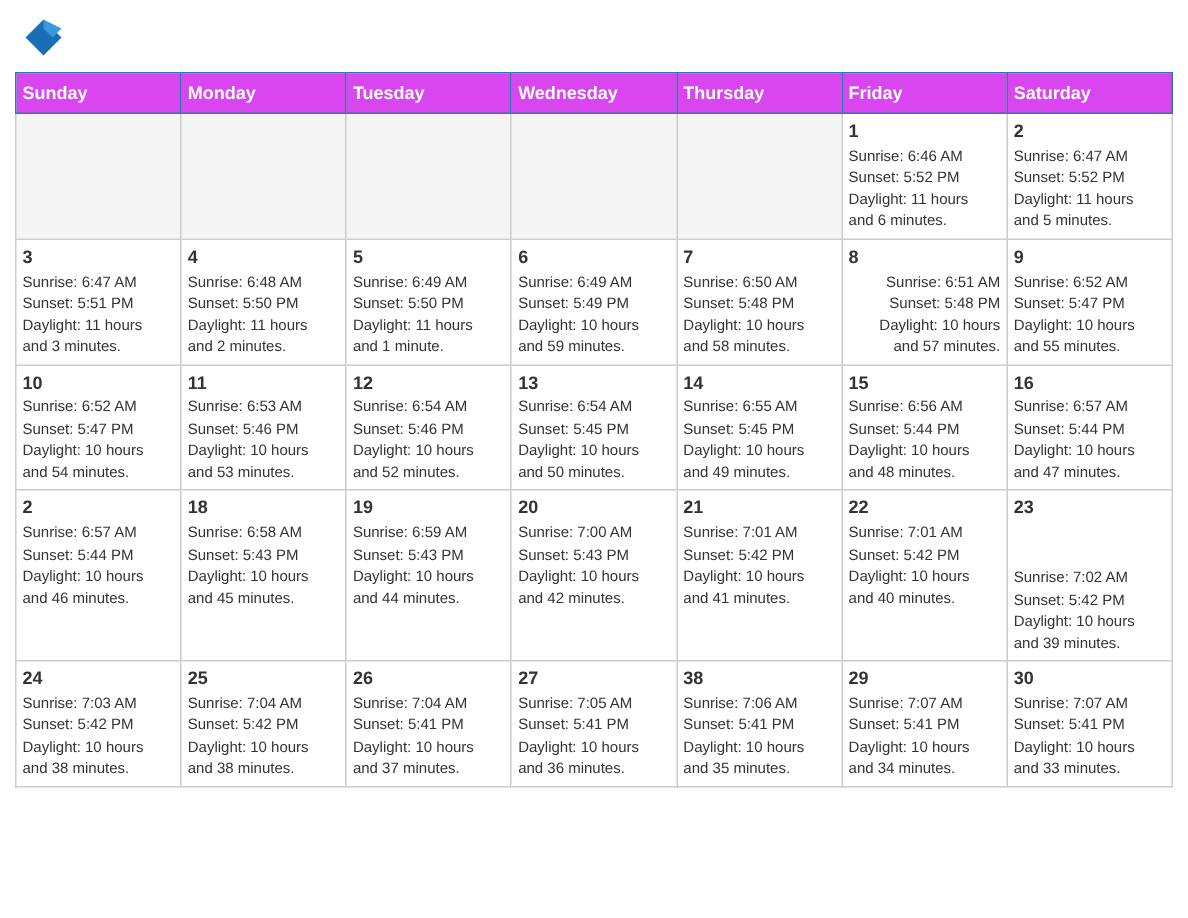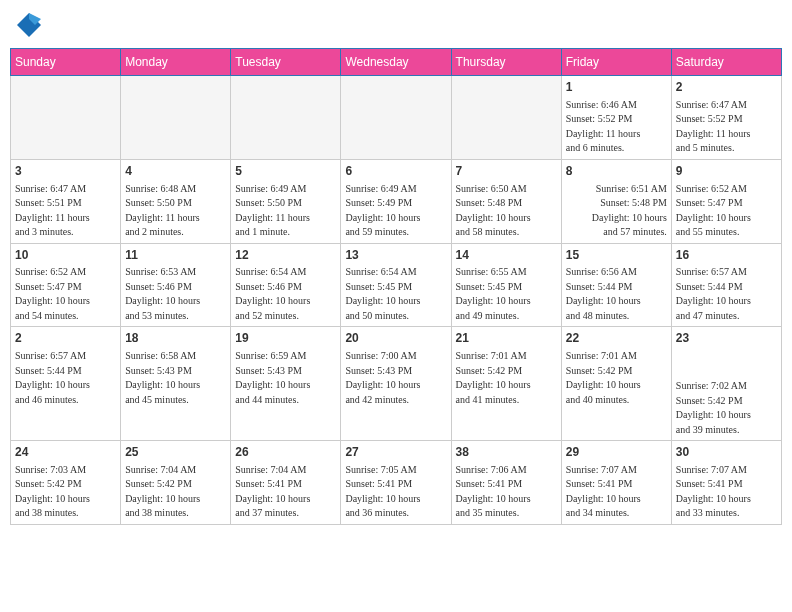--- a/index.html
+++ b/index.html
@@ -42,26 +42,26 @@
     .subtitle {
       font-size: 16px;
       color: #555;
     }
     table {
       width: 100%;
       border-collapse: collapse;
       font-size: 11px;
     }
     thead tr th {
-      background-color: #ec4899;
+      background-color: #d946ef;
       color: #fff;
       padding: 6px 4px;
       text-align: left;
       font-size: 12px;
-      font-weight: normal;
+      font-weight: bold;
       border: 1px solid #2e75b6;
       margin-left: 36px;
     }
     tbody tr td {
       vertical-align: top;
       border: 1px solid #ccc;
       padding: 3px 4px;
       width: calc(100% / 7);
       height: 80px;
       background: #fff;
@@ -74,21 +74,20 @@
     .day-number {
       font-weight: bold;
       font-size: 12px;
       display: block;
       margin-bottom: 2px;
     }
     .day-info {
       font-size: 10px;
       color: #333;
       line-height: 1.45;
-      font-family: Liberation Serif, serif;
     }
   </style>
 </head>
 <body>
 
 <div class="header">
   <div class="logo">
     <svg class="logo-icon" viewBox="0 0 40 40">
       <polygon points="20,4 36,20 20,36 4,20" fill="#1a6eb5"></polygon>
       <polygon points="20,4 36,12 28,20 20,12" fill="#3a9ad9"></polygon>

